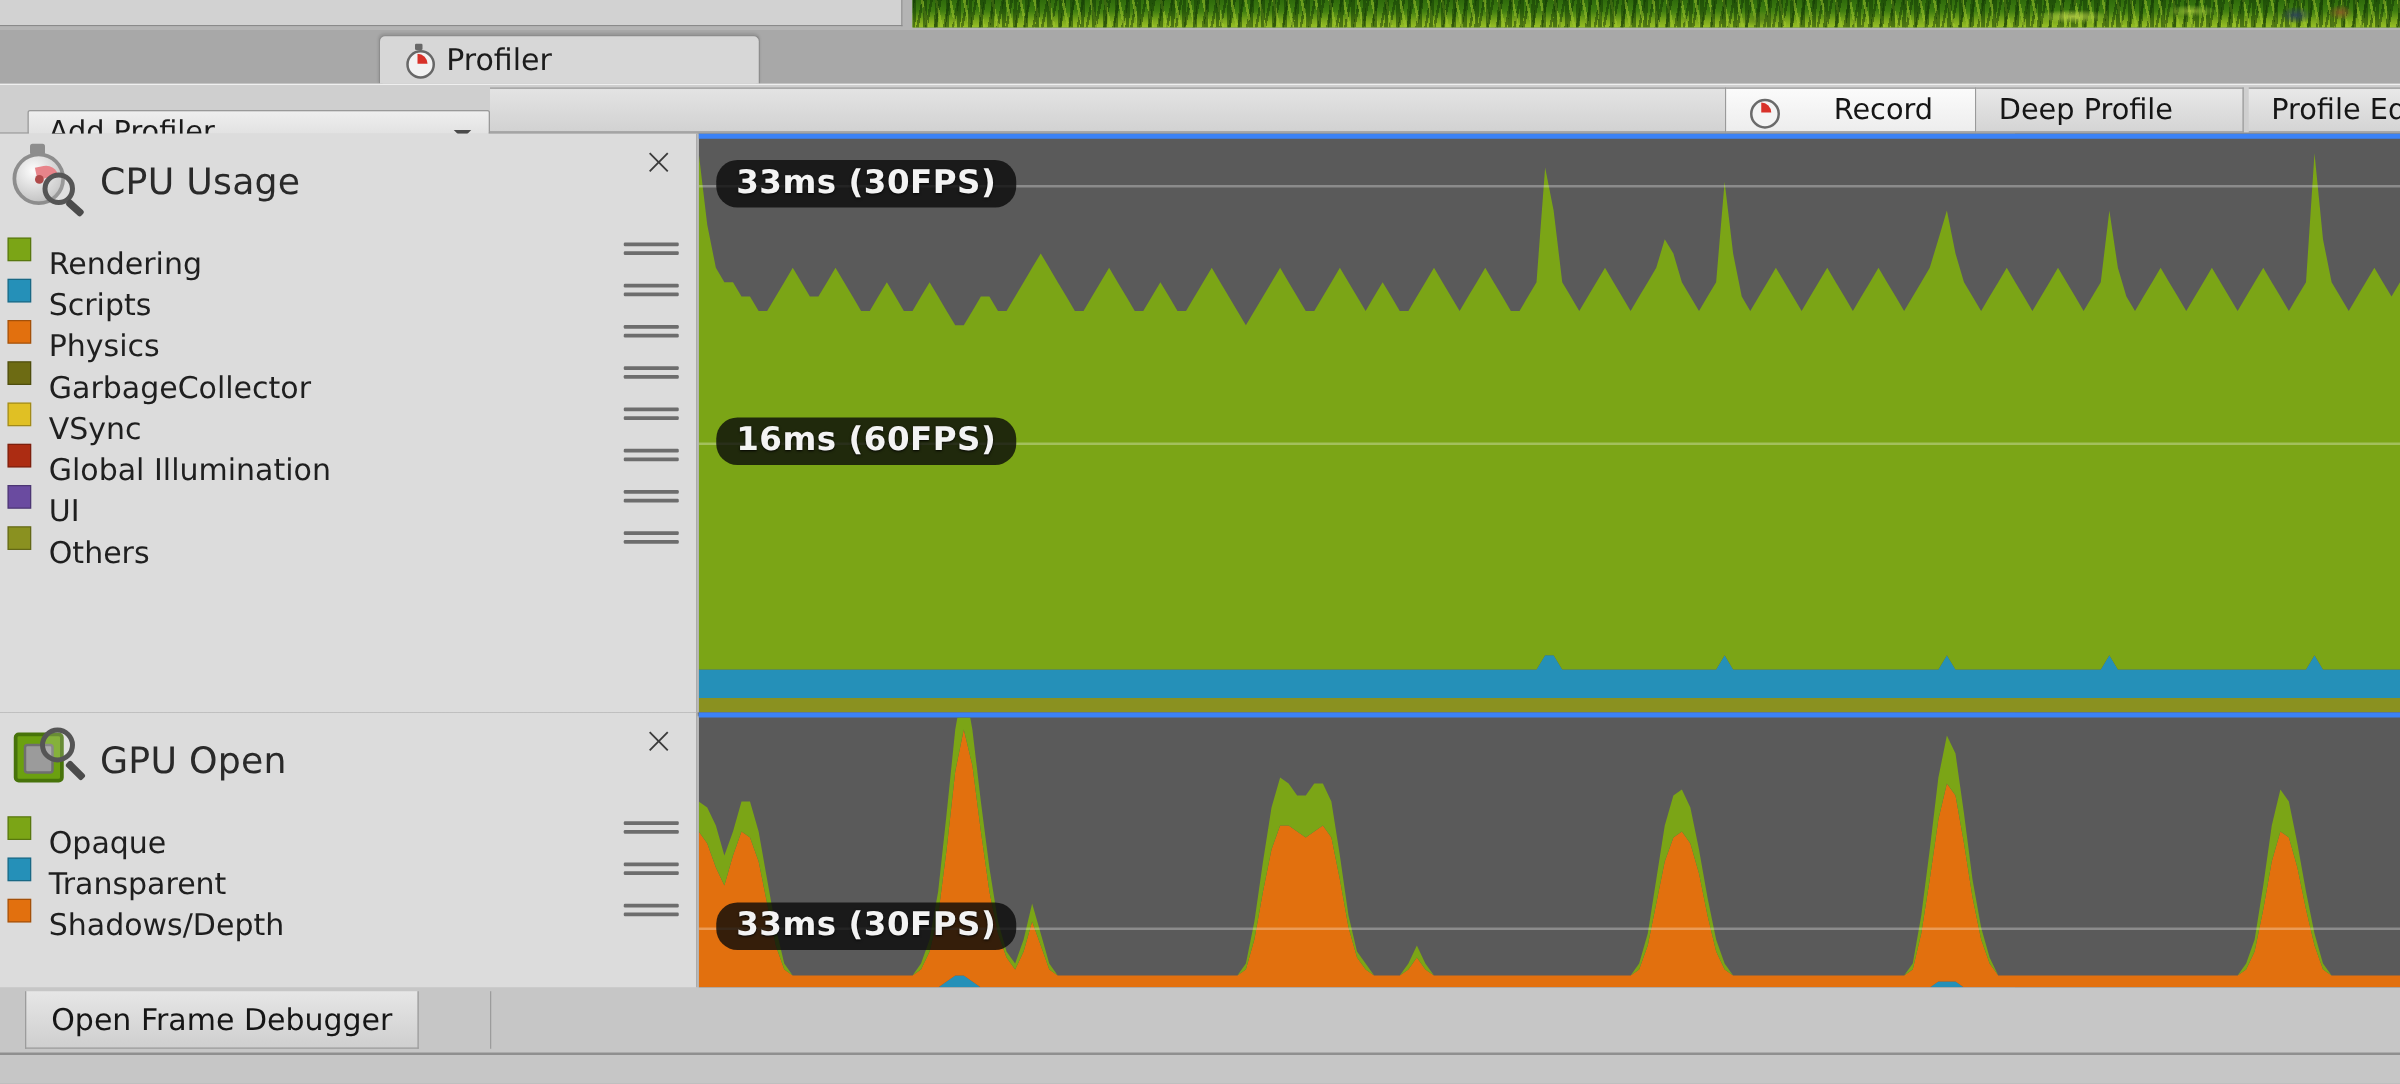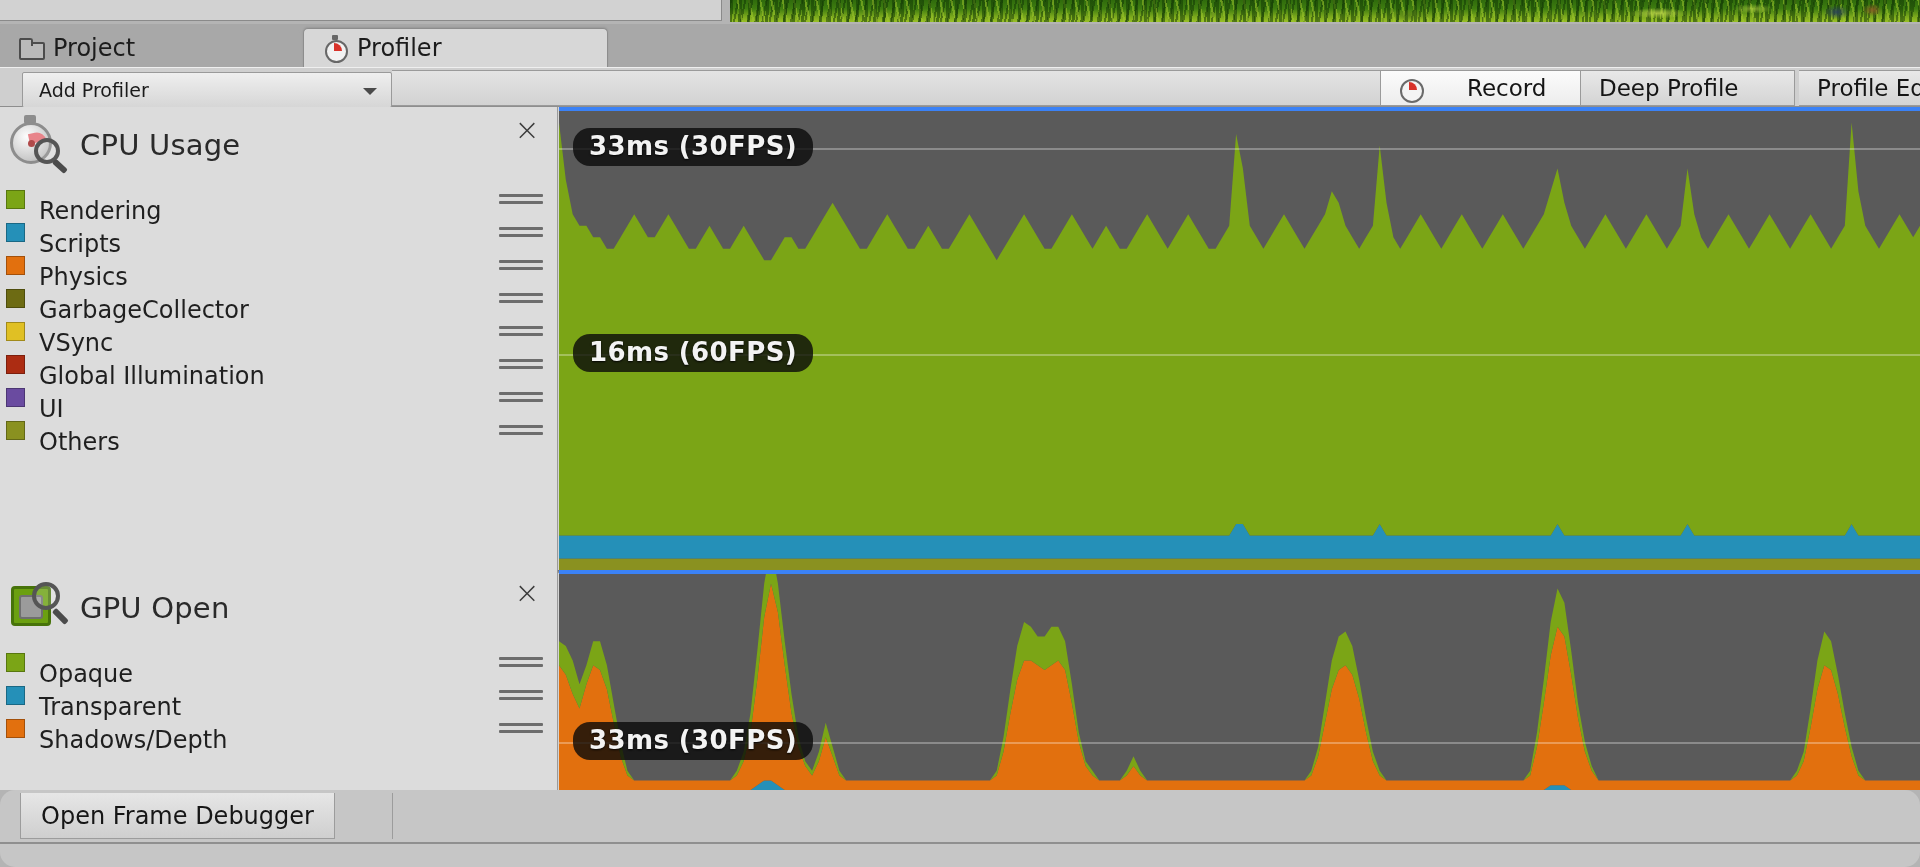--- a/index.html
+++ b/index.html
@@ -74,24 +74,24 @@
     position:absolute; left:10px; top:0px; width:6px; height:5px;
     background:#676767; border-radius:1px;
   }
 
   
   .toolbar {
     position:absolute; left:0; top:67px; width:1920px; height:40px;
     background:#cfcfcf; border-top:1px solid #efefef; border-bottom:1px solid #8e8e8e;
   }
   .addprof {
-    position:absolute; left:22px; top:4px; width:370px; height:36px;
+    position:absolute; left:22px; top:20px; width:370px; height:36px;
     background:linear-gradient(180deg,#efefef,#d6d6d6);
     border:1px solid #9a9a9a; border-radius:2px;
-    display:flex; align-items:center; padding:0 16px; font-size:19px; color:#1b1b1b;
+    display:flex; align-items:center; padding:0 16px; font-size:23px; color:#1b1b1b;
   }
   .addprof .caret {
     position:absolute; right:14px; top:15px; width:0;height:0;
     border-left:7px solid transparent; border-right:7px solid transparent; border-top:7px solid #4a4a4a;
   }
   .tb-gap { position:absolute; left:392px; top:2px; width:989px; height:36px;
             background:linear-gradient(180deg,#e3e3e3,#d2d2d2); border:1px solid #9a9a9a; border-left:none;}
   .tbtn {
     position:absolute; top:2px; height:36px; display:flex; align-items:center; gap:10px;
     padding:0 18px; font-size:23px; color:#151515;
@@ -180,21 +180,21 @@
   .chart svg{ display:block; width:100%; height:100%; }
   .msline { position:absolute; left:0; right:0; height:2px; background:rgba(255,255,255,.30); }
   .pill {
     position:absolute; display:inline-block; padding:3px 16px 5px;
     border-radius:17px; font-size:26px; font-weight:bold; color:#f3f3f3;
     background:rgba(10,10,10,.80); letter-spacing:.4px;
     text-shadow:0 1px 2px rgba(0,0,0,.9);
   }
 
   
-  .bottom { position:absolute; left:0; top:790px; width:1920px; height:77px; background:#c6c6c6;border-radius:15px; }
+  .bottom { position:absolute; left:0; top:790px; width:1920px; height:77px; background:#c6c6c6; }
   .fdbtn {
     position:absolute; left:20px; top:3px; height:46px; display:flex; align-items:center;
     padding:0 20px; font-size:24px; color:#161616;
     background:linear-gradient(180deg,#e6e6e6,#cfcfcf);
     border:1px solid #9c9c9c; border-top:none;
   }
   .fdbtn-sep { position:absolute; left:392px; top:3px; width:1px; height:46px; background:#9c9c9c; }
   .bottom-rule { position:absolute; left:0; top:52px; width:1920px; height:2px; background:#8f8f8f; }
 </style>
 </head>
@@ -205,24 +205,20 @@
   <div class="topstrip">
     <div class="left-tab"></div>
     <div class="gameview">
       <div class="gv-layer gv1"></div>
         <div class="gv-layer gv2"></div>
         <div class="gv-layer gv3"></div>
     </div>
   </div>
 
   <div class="tabbar">
-    <div class="tab inactive">
-      <span class="tab-ico ico-folder"></span>
-      <span>Project</span>
-    </div>
     <div class="tab active">
       <span class="tab-ico ico-stopwatch">
           <i class="sw-stem"></i>
         </span>
       <span>Profiler</span>
     </div>
   </div>
 
   <div class="toolbar">
     <div class="addprof">

